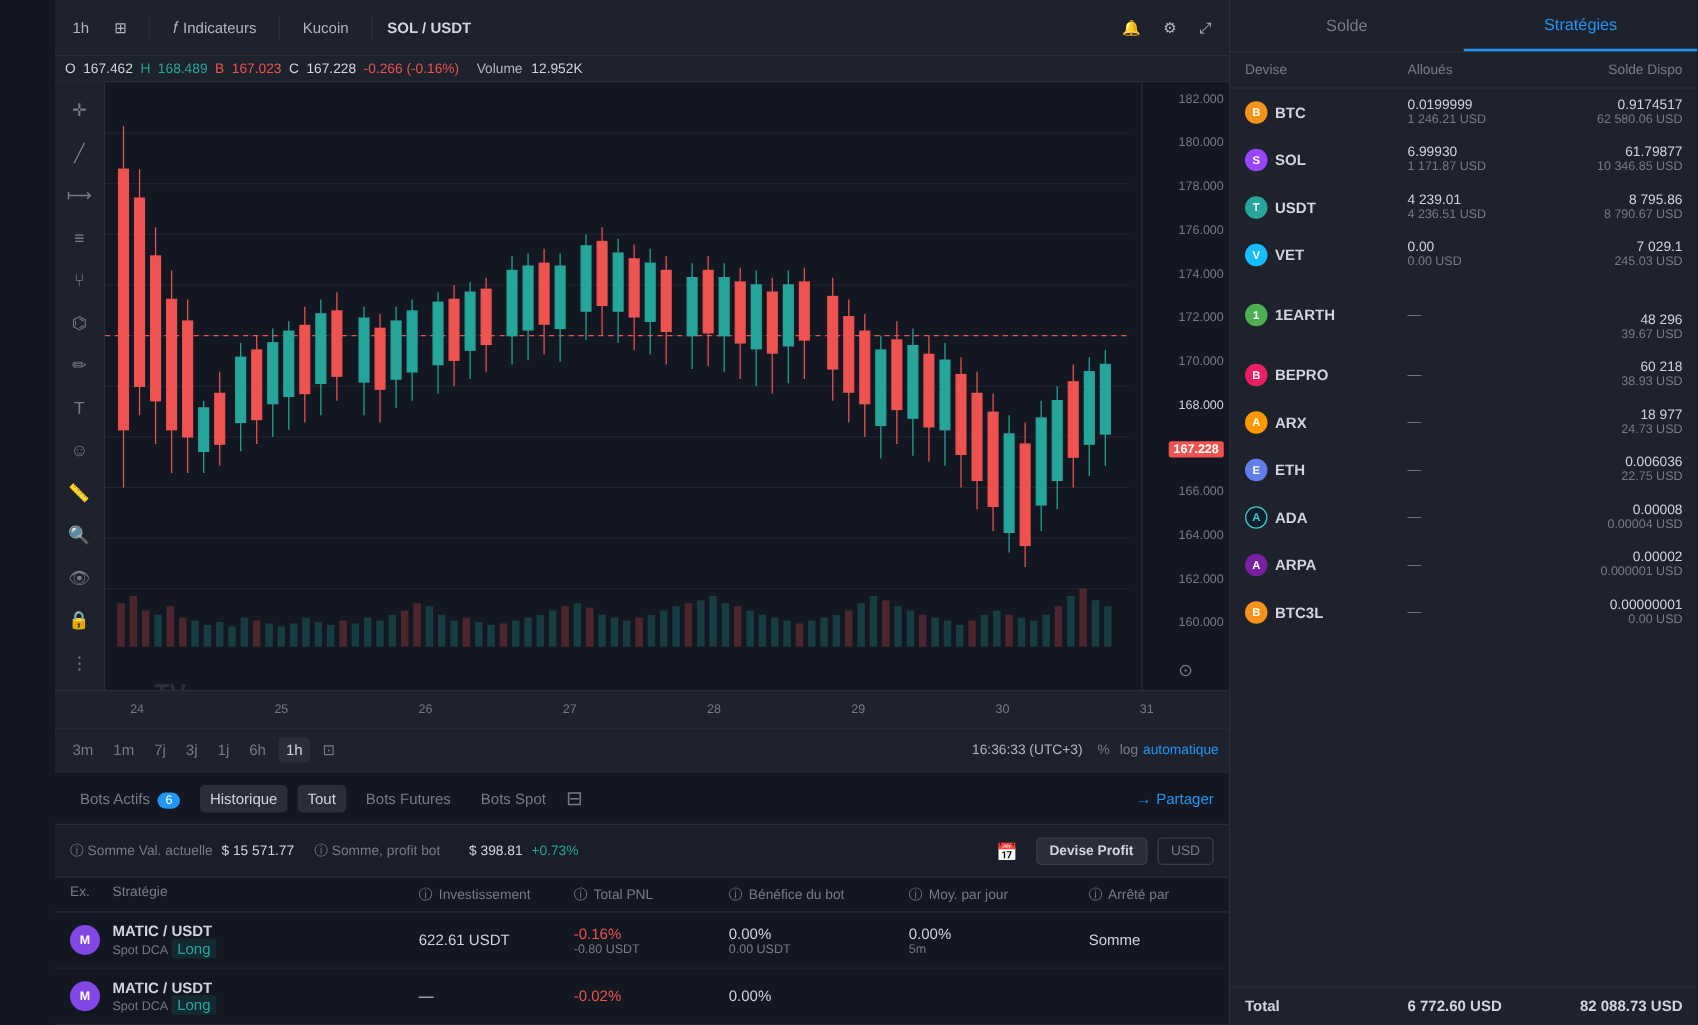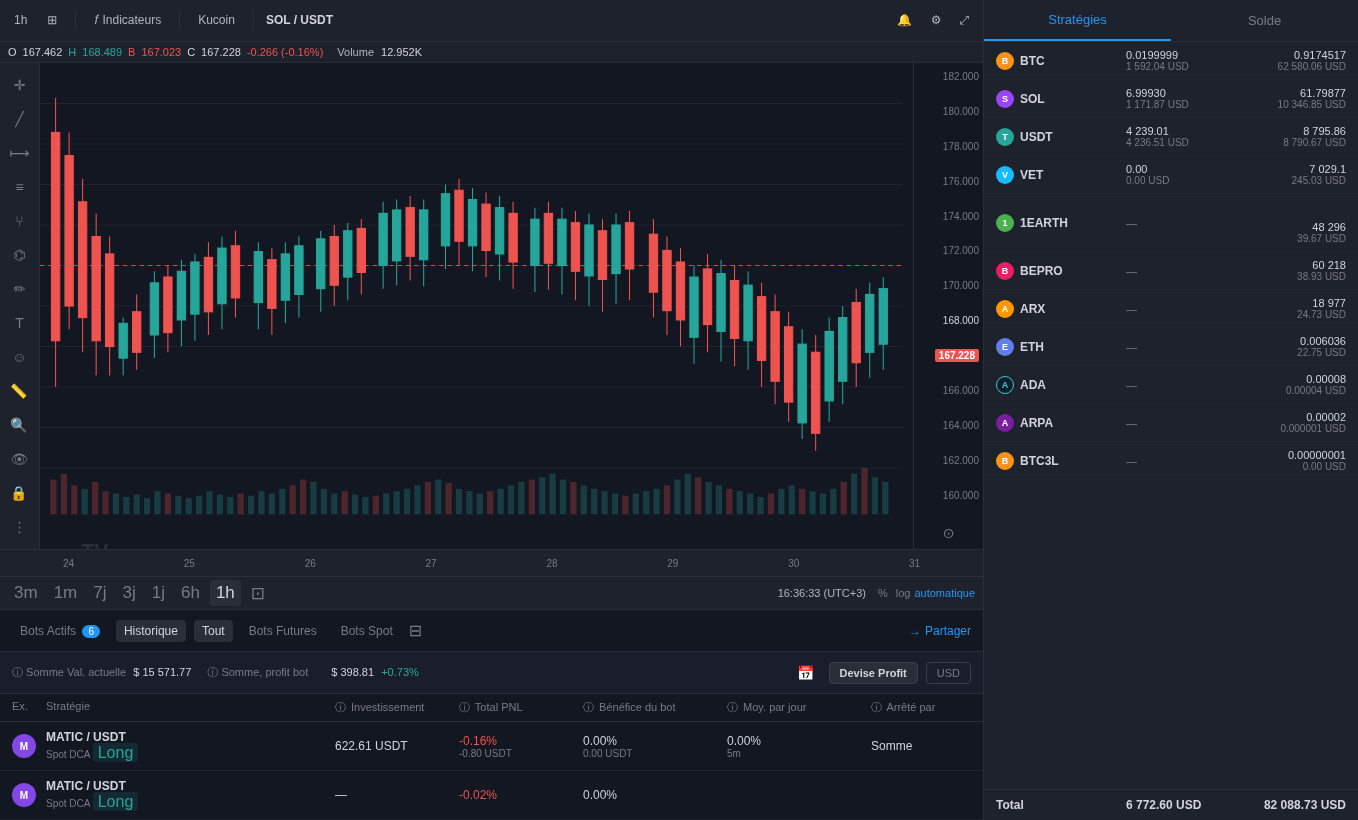--- a/index.html
+++ b/index.html
@@ -1,19 +1,19 @@
 <!DOCTYPE html>
 <html><head>
   <meta charset="utf-8">
   <style>
     * { box-sizing: border-box; margin: 0; padding: 0; }
     body { font-family: -apple-system, BlinkMacSystemFont, 'Segoe UI', sans-serif; background: #131722; color: #d1d4dc; font-size: 12px; display: flex; height: 820px; width: 1358px; overflow: hidden; }
 
     
-    .left-panel { display: flex; flex-direction: column; flex: 1; min-width: 0; }
+    .left-panel { display: flex; flex-direction: column; flex: 1; min-width: 0; padding-left: 44px; }
 
     
     .toolbar { display: flex; align-items: center; height: 46px; background: #1e222d; border-bottom: 1px solid #2a2e39; padding: 0 8px; gap: 8px; }
     .toolbar-btn { background: none; border: none; color: #b2b5be; cursor: pointer; padding: 4px 6px; border-radius: 4px; font-size: 12px; display: flex; align-items: center; gap: 4px; }
     .toolbar-divider { width: 1px; height: 20px; background: #2a2e39; margin: 0 4px; }
     .toolbar-symbol { font-weight: 600; color: #d1d4dc; }
     .toolbar-right { margin-left: auto; display: flex; gap: 6px; }
 
     
     .ohlc-bar { background: #1e222d; padding: 4px 8px; font-size: 11px; color: #b2b5be; display: flex; align-items: center; gap: 6px; border-bottom: 1px solid #2a2e39; }
@@ -31,21 +31,21 @@
     .chart-canvas { flex: 1; position: relative; overflow: hidden; }
     .chart-svg { width: 100%; height: 100%; }
     .chart-right-axis { width: 70px; background: #131722; border-left: 1px solid #2a2e39; display: flex; flex-direction: column; justify-content: space-between; padding: 8px 4px; font-size: 10px; color: #787b86; text-align: right; margin-left: 10px; }
 
     
     .time-axis { height: 30px; background: #1e222d; border-top: 1px solid #2a2e39; display: flex; align-items: center; padding: 0 8px; font-size: 10px; color: #787b86; position: relative; }
     .time-labels { flex: 1; display: flex; justify-content: space-around; }
 
     
     .bottom-toolbar { height: 36px; background: #1e222d; border-top: 1px solid #2a2e39; display: flex; align-items: center; padding: 0 8px; gap: 4px; }
-    .tf-btn { background: none; border: none; color: #787b86; cursor: pointer; padding: 3px 6px; border-radius: 3px; font-size: 17px; }
+    .tf-btn { background: none; border: none; color: #787b86; cursor: pointer; padding: 3px 6px; border-radius: 3px; font-size: 12px; }
     .tf-btn:hover, .tf-btn.active { background: #2a2e39; color: #d1d4dc; }
     .time-display { margin-left: auto; color: #b2b5be; font-size: 11px; }
     .auto-btn { color: #2196f3; font-size: 11px; background: none; border: none; cursor: pointer; }
 
     
     .bots-section { background: #131722; border-top: 1px solid #2a2e39; }
     .bots-tabs { display: flex; align-items: center; height: 42px; padding: 0 12px; gap: 8px; border-bottom: 1px solid #2a2e39; }
     .bots-tab { background: none; border: none; color: #787b86; cursor: pointer; padding: 4px 8px; border-radius: 4px; font-size: 12px; }
     .bots-tab.active { background: #2a2e39; color: #d1d4dc; }
     .badge { background: #2196f3; color: #fff; border-radius: 10px; padding: 1px 6px; font-size: 10px; margin-left: 3px; }
@@ -60,21 +60,21 @@
     .stat-item .pos { color: #26a69a; }
     .stats-right { margin-left: auto; display: flex; align-items: center; gap: 8px; }
     .devise-btn { background: #2a2e39; border: 1px solid #3a3e4a; color: #d1d4dc; padding: 4px 10px; border-radius: 4px; cursor: pointer; font-size: 11px; font-weight: 600; }
     .usd-btn { background: none; border: 1px solid #3a3e4a; color: #787b86; padding: 4px 10px; border-radius: 4px; cursor: pointer; font-size: 11px; }
 
     
     .table-header { display: grid; grid-template-columns: 30px 1fr 120px 120px 140px 140px 100px; gap: 4px; padding: 6px 12px; border-bottom: 1px solid #2a2e39; font-size: 11px; color: #787b86; }
     .table-row { display: grid; grid-template-columns: 30px 1fr 120px 120px 140px 140px 100px; gap: 4px; padding: 8px 12px; border-bottom: 1px solid #1e222d; align-items: center; }
     .coin-icon { width: 24px; height: 24px; border-radius: 50%; display: flex; align-items: center; justify-content: center; font-size: 10px; font-weight: bold; }
     .coin-pair { font-size: 12px; font-weight: 600; color: #d1d4dc; }
-    .badge-long { background: #26a69a22; color: #26a69a; border-radius: 3px; padding: 1px 5px; font-size: 16px; }
+    .badge-long { background: #26a69a22; color: #26a69a; border-radius: 3px; padding: 1px 5px; font-size: 12px; }
     .neg { color: #ef5350; }
     .neutral { color: #d1d4dc; }
     .pos { color: #26a69a; }
     .small-text { font-size: 10px; color: #787b86; }
 
     
     .right-panel { width: 375px; background: #1e222d; border-left: 1px solid #2a2e39; display: flex; flex-direction: column; }
     .right-tabs { display: flex; border-bottom: 1px solid #2a2e39; }
     .right-tab { flex: 1; padding: 12px; text-align: center; background: none; border: none; cursor: pointer; font-size: 13px; }
     .right-tab.active { color: #2196f3; border-bottom: 2px solid #2196f3; }
@@ -614,35 +614,40 @@
         <div class="neutral">0.00%</div>
       </div>
       <div></div>
       <div></div>
     </div>
   </div>
 </div>
 
 <div class="right-panel">
   <div class="right-tabs">
+    <button class="right-tab inactive">Solde</button>
     <button class="right-tab active">Stratégies</button>
-    <button class="right-tab inactive">Solde</button>
-  </div>
-
+  </div>
+
+  <div class="balance-header">
+    <span>Devise</span>
+    <span>Alloués</span>
+    <span style="text-align:right;">Solde Dispo</span>
+  </div>
 
   <div class="scrollable">
 
     <div class="balance-row">
       <div class="coin-name">
         <span class="dot dot-btc">B</span>
         BTC
       </div>
       <div>
         <div class="alloc-val">0.0199999</div>
-        <div class="alloc-usd">1 592.04 USD</div>
+        <div class="alloc-usd">1 246.21 USD</div>
       </div>
       <div style="text-align:right;">
         <div class="dispo-val">0.9174517</div>
         <div class="dispo-usd">62 580.06 USD</div>
       </div>
     </div>
 
     <div class="balance-row">
       <div class="coin-name">
         <span class="dot dot-sol">S</span>

